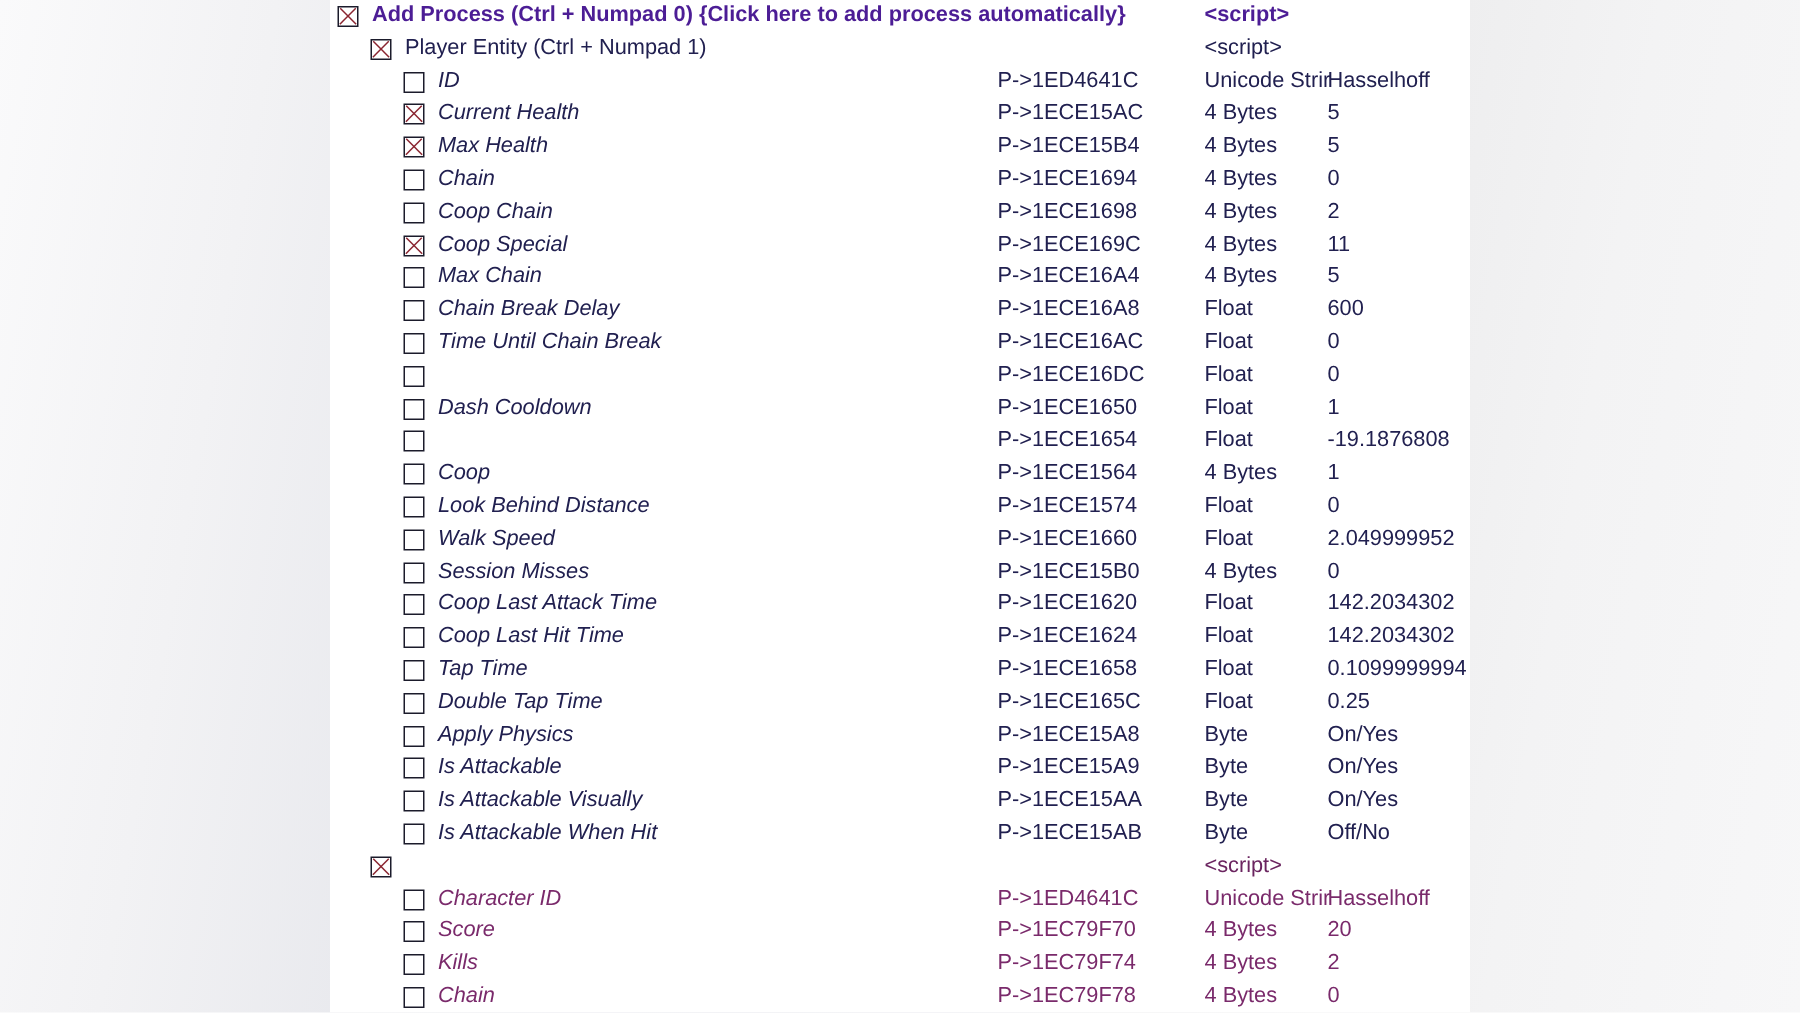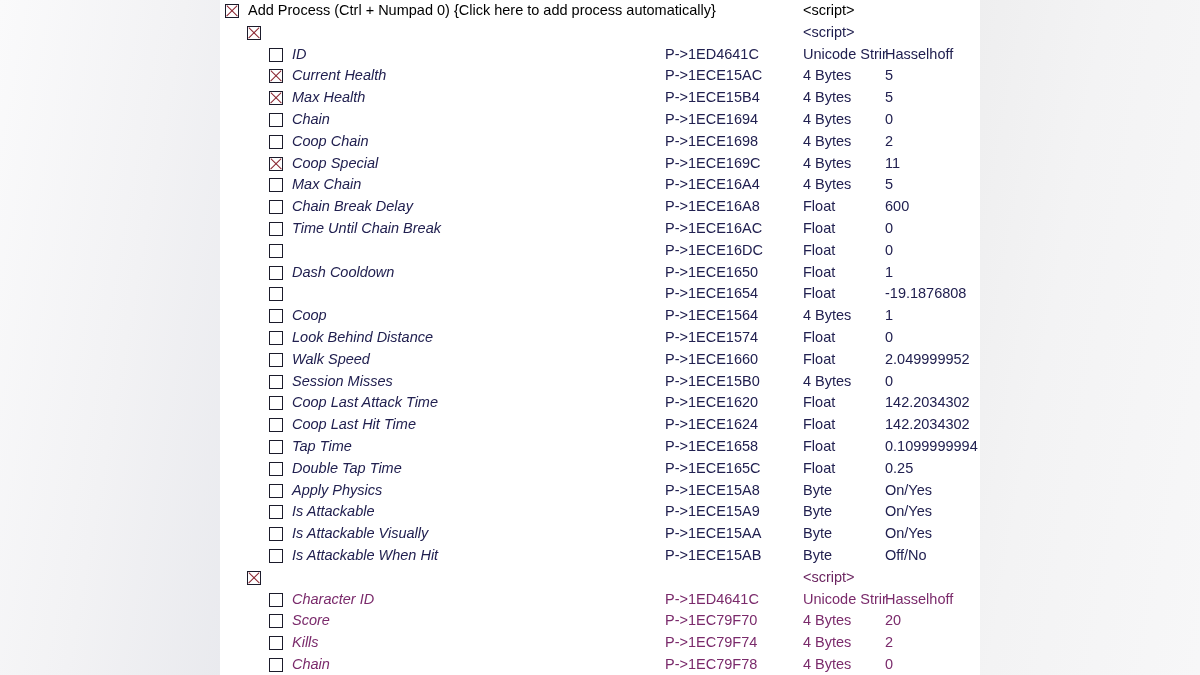--- a/index.html
+++ b/index.html
@@ -80,38 +80,39 @@
   .lvl0 > .desc { left: 28px; }
   .lvl1 > .desc { left: 50px; }
   .lvl2 > .desc { left: 72px; font-style: italic; }
 
   .addr    { position: absolute; left: 445px; top: 0; }
   .vtype   { position: absolute; left: 583px; top: 0; }
   .value   { position: absolute; left: 665px; top: 0; }
   .script-col { position: absolute; left: 583px; top: 0; }
 
   
-  .c-red    { color: #000000; }
+  .c-red    { color: #4c1d95; font-weight: bold; }
   .c-navy   { color: #212050; }
   .c-purple { color: #6b2560; }
   .c-plum   { color: #7a2a6b; }
 </style>
 </head>
 <body>
 
 <div id="app-root">
   <div id="cheat-table-panel">
     <div id="address-list">
         <div class="entry-row lvl0">
           <span class="cb checked"></span>
           <span class="desc c-red">Add Process (Ctrl + Numpad 0) {Click here to add process automatically}</span>
           <span class="script-col c-red">&lt;script&gt;</span>
         </div>
         <div class="entry-row lvl1">
           <span class="cb checked"></span>
+          <span class="desc c-navy">Player Entity (Ctrl + Numpad 1)</span>
           <span class="script-col c-navy">&lt;script&gt;</span>
         </div>
         <div class="entry-row lvl2">
           <span class="cb"></span>
           <span class="desc c-navy">ID</span>
           <span class="addr c-navy">P-&gt;1ED4641C</span>
           <span class="vtype c-navy">Unicode Strir</span>
           <span class="value c-navy">Hasselhoff</span>
         </div>
         <div class="entry-row lvl2">

